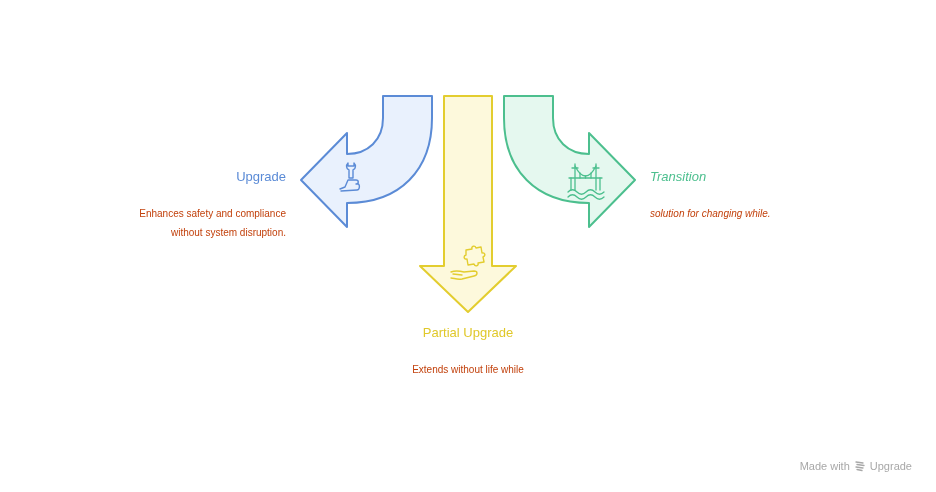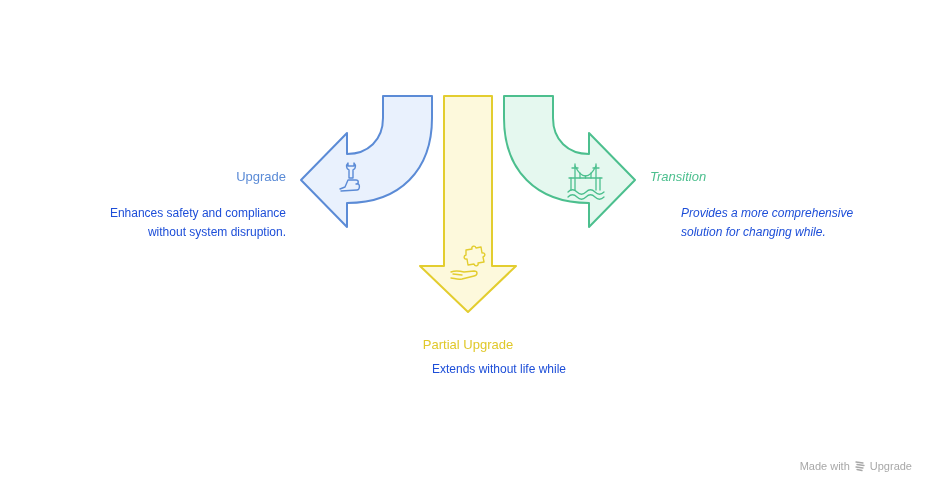--- a/index.html
+++ b/index.html
@@ -1,20 +1,20 @@
 <!DOCTYPE html>
 <html><head>
 <meta charset="utf-8">
 <style>
   html, body { margin:0; padding:0; background:#ffffff; }
   body { width:936px; height:492px; position:relative; overflow:hidden;
          font-family:"Liberation Sans", "DejaVu Sans", sans-serif; }
   .diagram { position:absolute; left:0; top:0; width:936px; height:492px; }
   .title { position:absolute; font-size:13px; font-weight:400; white-space:nowrap; }
-  .desc { position:absolute; font-size:12px; line-height:19px; color:#1d4ed8;margin-left:31px; }
+  .desc { position:absolute; font-size:10px; line-height:19px; color:#c2410c; }
   .left-block { text-align:right; }
   .center-block { text-align:center; }
   .right-block { text-align:left;font-style:italic; }
   .footer { position:absolute; right:24px; bottom:20px; font-size:11px; color:#a8a8a8;
             display:flex; align-items:center; gap:4px;margin-left:8px; }
   .footer svg { display:block; }
 </style>
 </head>
 <body>
 
@@ -58,25 +58,24 @@
   </svg>
 
   <div class="title left-block" style="right:650px; top:169px; color:#5b8bd6;">Upgrade</div>
   <div class="desc left-block" style="right:650px; top:204px;">
     <div>Enhances safety and compliance</div>
     <div>without system disruption.</div>
   </div>
 
   <div class="title right-block" style="left:650px; top:169px; color:#4cbf8e;">Transition</div>
   <div class="desc right-block" style="left:650px; top:204px;">
-    <div>Provides a more comprehensive</div>
     <div>solution for changing while.</div>
   </div>
 
-  <div class="title center-block" style="left:368px; width:200px; top:325px; color:#e0c82a;margin-top:12px;">Partial Upgrade</div>
+  <div class="title center-block" style="left:368px; width:200px; top:325px; color:#e0c82a;">Partial Upgrade</div>
   <div class="desc center-block" style="left:348px; width:240px; top:360px;">
     <div>Extends without life while</div>
   </div>
 
   <div class="footer">
     <span>Made with</span>
     <svg width="12" height="12" viewBox="0 0 12 12">
       <path d="M2,2 L9,3 M3,4.5 L10,5.5 M2,7 L9,8 M3,9.5 L8,10.5" stroke="#a8a8a8" stroke-width="1.3" stroke-linecap="round" fill="none"></path>
     </svg>
     <span>Upgrade</span>

